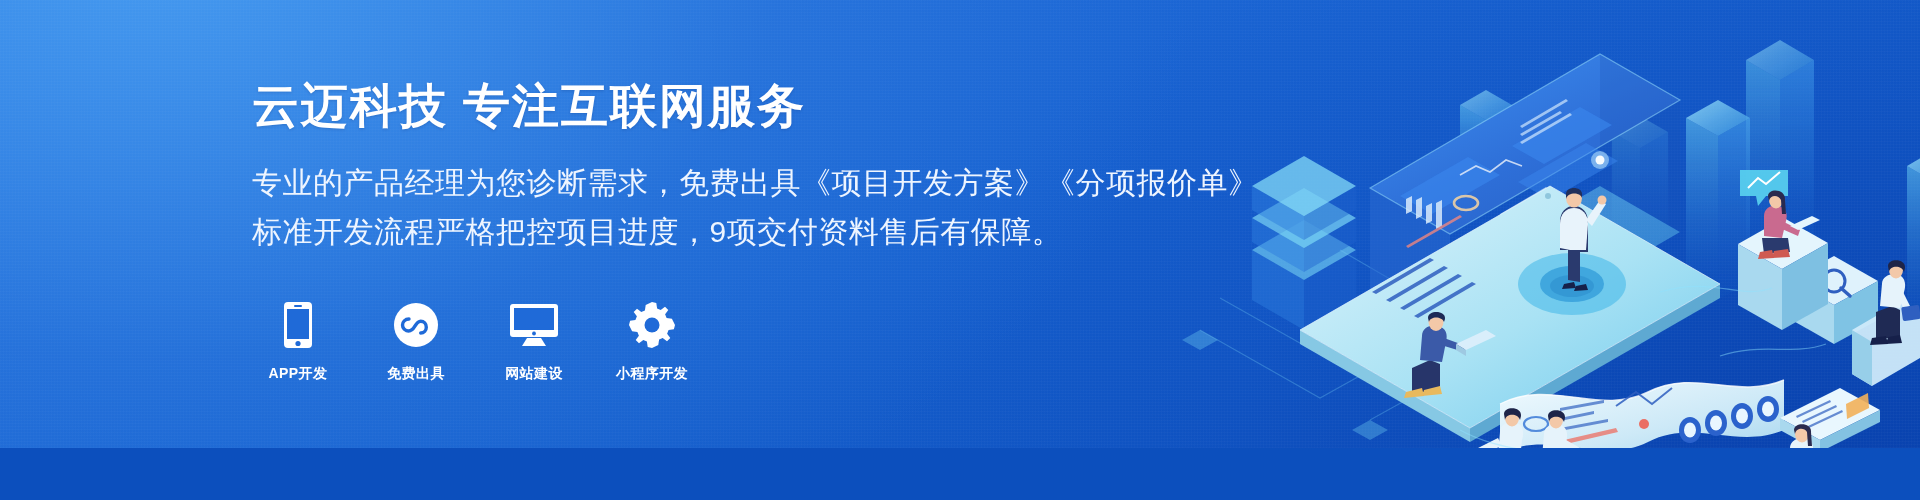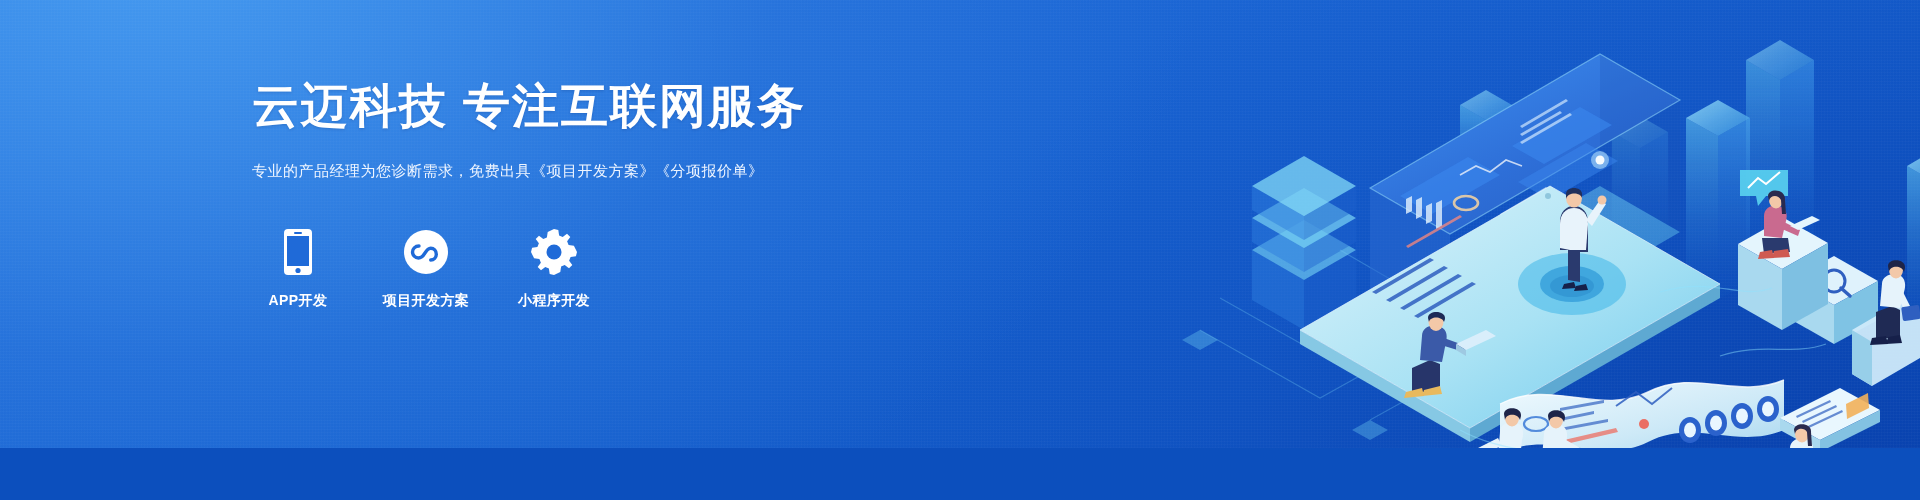--- a/index.html
+++ b/index.html
@@ -48,33 +48,33 @@
     font-weight: bold;
     letter-spacing: 2px;
     line-height: 1.18;
     margin: 0 0 26px 0;
     white-space: nowrap;
     text-shadow: 0 1px 3px rgba(0,30,90,0.18);
   }
 
   .subline {
     color: #eef5ff;
-    font-size: 15px;
+    font-size: 30px;
     line-height: 1.62;
     letter-spacing: 0.5px;
     white-space: nowrap;
     margin: 0;
   }
 
   
   .services {
     display: flex;
     align-items: center;
     margin-top: 42px;
-    gap: 36px;
+    gap: 26px;
   }
   .service {
     width: 92px;
     display: flex;
     flex-direction: column;
     align-items: center;
     cursor: pointer;
   }
   .service .glyph {
     height: 52px;
@@ -408,20 +408,21 @@
         <path d="M760,292 C812,276 840,300 872,288"></path>
         <path d="M560,430 C600,452 640,448 680,466"></path>
         <path d="M820,356 C860,342 892,356 926,344"></path>
       </g>
     </svg>
   </div>
 
   <div class="content">
     <h1 class="headline">云迈科技 专注互联网服务</h1>
     <p class="subline">专业的产品经理为您诊断需求，免费出具《项目开发方案》《分项报价单》</p>
+    <p class="subline">标准开发流程严格把控项目进度，9项交付资料售后有保障。</p>
 
     <div class="services">
 
       <div class="service">
         <span class="glyph">
           <svg width="30" height="48" viewBox="0 0 30 48">
             <rect x="1" y="1" width="28" height="46" rx="4" fill="#ffffff"></rect>
             <rect x="4" y="8" width="22" height="30" fill="#1f6ad8"></rect>
             <rect x="11" y="4" width="8" height="2" rx="1" fill="#1f6ad8"></rect>
             <circle cx="15" cy="42.5" r="2.6" fill="#1f6ad8"></circle>
@@ -430,24 +431,35 @@
         <span class="lbl">APP开发</span>
       </div>
 
       <div class="service">
         <span class="glyph">
           <svg width="46" height="46" viewBox="0 0 46 46">
             <circle cx="23" cy="23" r="22" fill="#ffffff"></circle>
             <path d="M16 17c-4 0-6.5 3-6.5 6s2.5 6 6 6c3 0 4.8-2.2 6.2-4.6 1.6-2.7 3.2-5.2 6-5.2 3.2 0 5.6 2.6 5.6 6 0 3.3-2.4 5.8-5.6 5.8" fill="none" stroke="#1f6ad8" stroke-width="3.4" stroke-linecap="round"></path>
           </svg>
         </span>
-        <span class="lbl">项目开发方案</span>
+        <span class="lbl">免费出具</span>
       </div>
 
 
+      <div class="service">
+        <span class="glyph">
+          <svg width="50" height="44" viewBox="0 0 50 44">
+            <rect x="1" y="1" width="48" height="33" rx="3" fill="#ffffff"></rect>
+            <rect x="5" y="5" width="40" height="22" fill="#1f6ad8"></rect>
+            <circle cx="25" cy="30.5" r="1.9" fill="#1f6ad8"></circle>
+            <path d="M18 35 L32 35 L37 43 L13 43 Z" fill="#ffffff"></path>
+          </svg>
+        </span>
+        <span class="lbl">网站建设</span>
+      </div>
 
       <div class="service">
         <span class="glyph">
           <svg width="46" height="46" viewBox="0 0 46 46">
             <path d="M23 0l4.3 1.1.8 5.3 3.6 1.5 4.3-3.2 3.3 3.3-3.2 4.3 1.5 3.6 5.3.8L46 23l-1.1 4.3-5.3.8-1.5 3.6 3.2 4.3-3.3 3.3-4.3-3.2-3.6 1.5-.8 5.3L23 46l-4.3-1.1-.8-5.3-3.6-1.5-4.3 3.2-3.3-3.3 3.2-4.3-1.5-3.6-5.3-.8L0 23l1.1-4.3 5.3-.8 1.5-3.6-3.2-4.3 3.3-3.3 4.3 3.2 3.6-1.5.8-5.3z" fill="#ffffff"></path>
             <circle cx="23" cy="23" r="7.5" fill="#1f6ad8"></circle>
           </svg>
         </span>
         <span class="lbl">小程序开发</span>
       </div>

